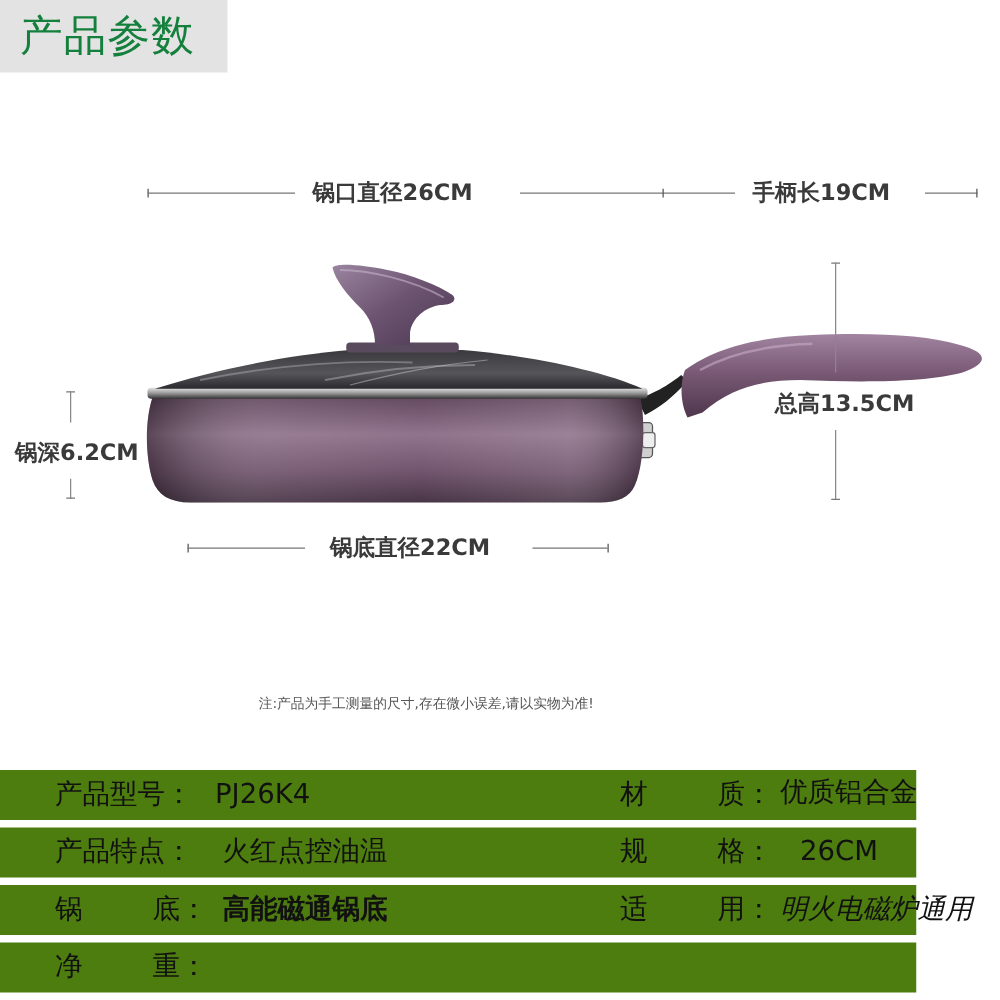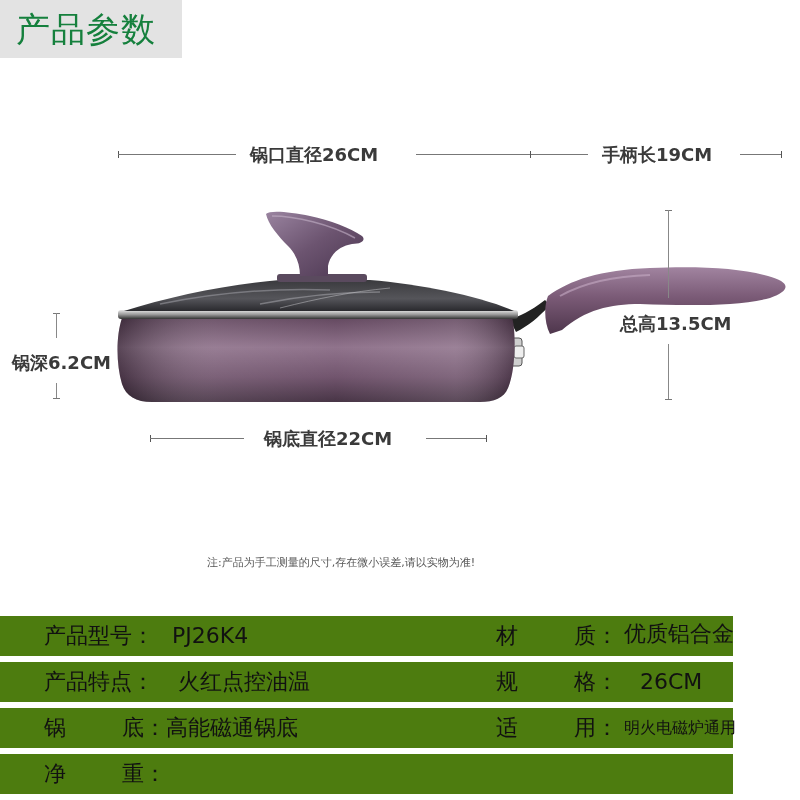--- a/index.html
+++ b/index.html
@@ -34,21 +34,21 @@
     font-size: 11px; color: #555;
   }
 
   .spec-row {
     position: absolute; left: 0; width: 733px; height: 40px; background: #4d7c0f;
   }
   .spec-cell {
     position: absolute; top: 0; height: 40px; line-height: 40px;
     font-size: 22px; color: #111; white-space: nowrap;
   }
-  .spec-val-small { font-size: 16px; }
+  .spec-val-small { font-size: 22px; font-style: italic; }
 </style>
 </head>
 <body>
 
 <div class="header-box">
   <div class="header-title">产品参数</div>
 </div>
 
 <div class="tick-v" style="left:118px; top:151px;"></div>
 <div class="hline" style="left:118px; top:154px; width:118px;"></div>
@@ -153,21 +153,21 @@
   <span class="spec-cell" style="left:44px;">产品特点：</span>
   <span class="spec-cell" style="left:178px;">火红点控油温</span>
   <span class="spec-cell" style="left:496px;">规</span>
   <span class="spec-cell" style="left:574px;">格：</span>
   <span class="spec-cell" style="left:624px;margin-left:16px;">26CM</span>
 </div>
 
 <div class="spec-row" style="top:708px;">
   <span class="spec-cell" style="left:44px;">锅</span>
   <span class="spec-cell" style="left:122px;">底：</span>
-  <span class="spec-cell" style="left:166px;">高能磁通锅底</span>
+  <span class="spec-cell" style="left:178px;font-weight:bold;">高能磁通锅底</span>
   <span class="spec-cell" style="left:496px;">适</span>
   <span class="spec-cell" style="left:574px;">用：</span>
   <span class="spec-cell spec-val-small" style="left:624px;">明火电磁炉通用</span>
 </div>
 
 <div class="spec-row" style="top:754px;">
   <span class="spec-cell" style="left:44px;">净</span>
   <span class="spec-cell" style="left:122px;">重：</span>
 </div>
 

